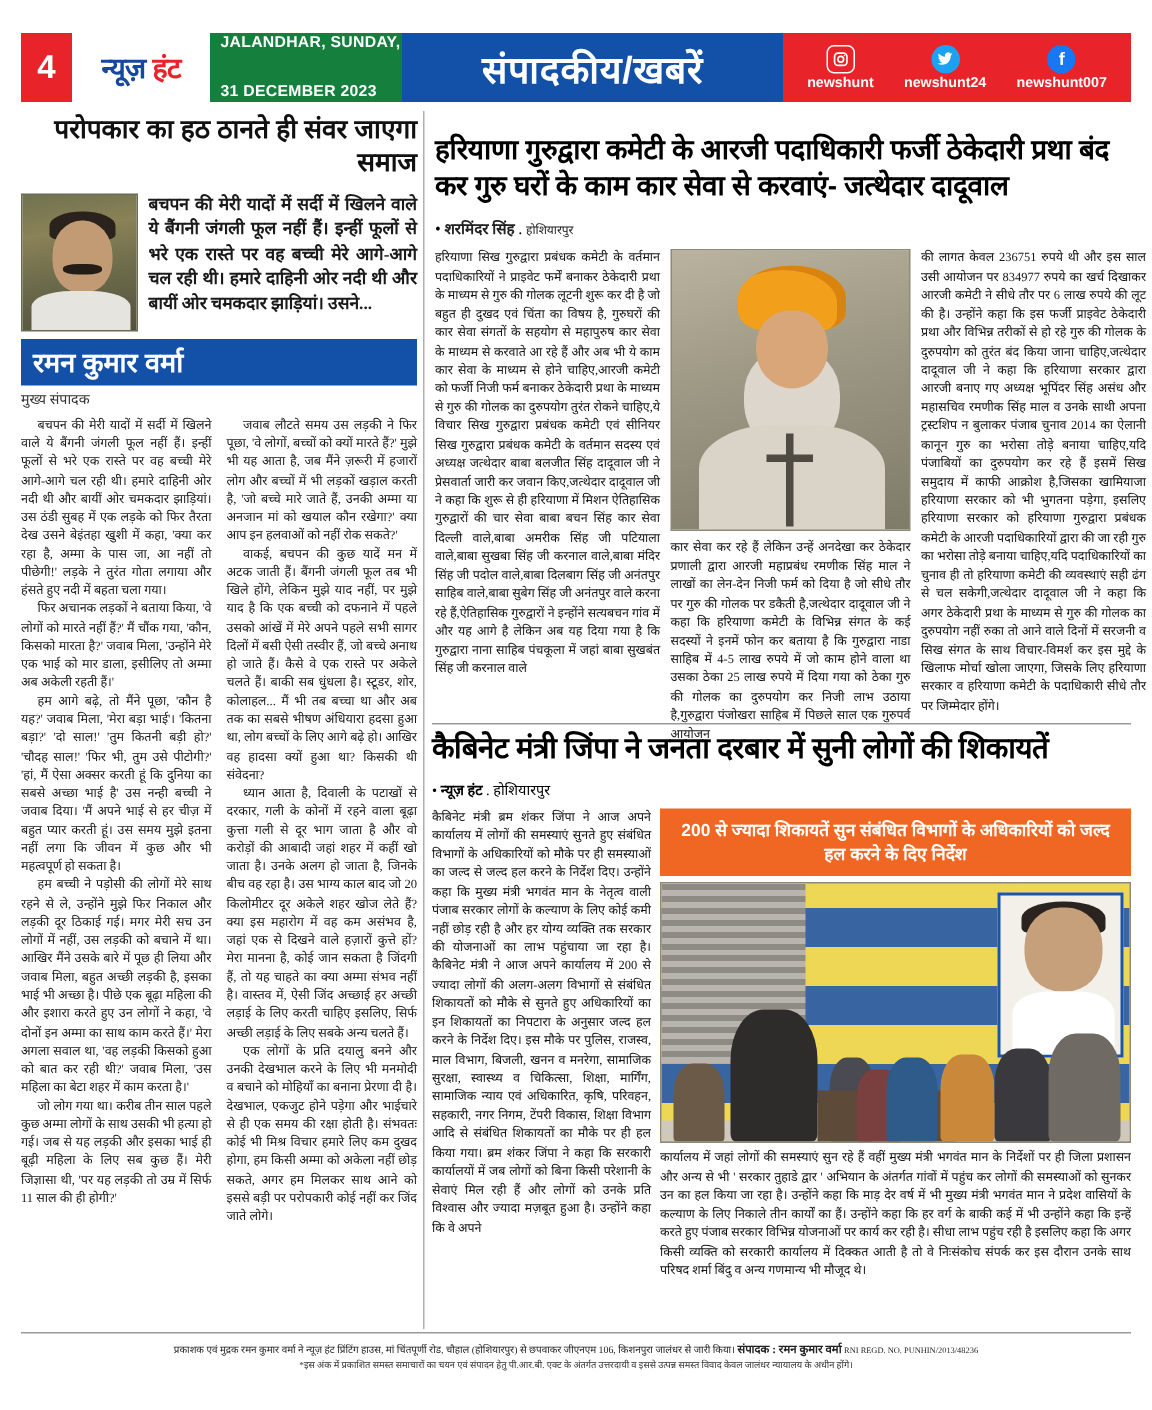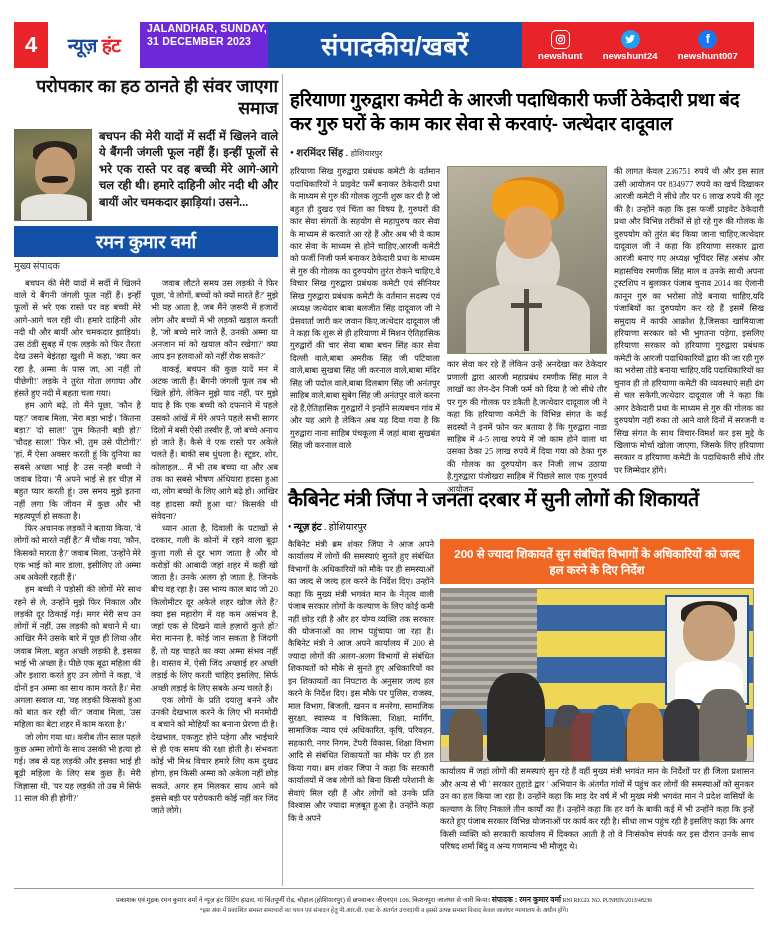--- a/index.html
+++ b/index.html
@@ -36,23 +36,23 @@
     display:flex; align-items:center; justify-content:center;
     border-top:1px solid #fff; border-bottom:1px solid #fff;
   }
   .mh-logo-text{
     font-family:"Liberation Sans", sans-serif;
     font-weight:bold; font-size:19px; color:#15489e;
     letter-spacing:-0.5px; white-space:nowrap;
   }
   .mh-logo-text .hunt{ color:#e8242a; }
   .mh-date{
-    background:#6d28d9; color:#fff;
+    background:#15803d; color:#fff;
     flex:0 0 128px;
-    display:flex; flex-direction:column; justify-content:flex-start;
+    display:flex; flex-direction:column; justify-content:space-between;
     padding-left:7px;
     font-family:"Liberation Sans", sans-serif;
     font-weight:bold; font-size:10.5px; line-height:1.25;
     letter-spacing:0.2px;
   }
   .mh-title{
     background:#1351a8; color:#fff;
     flex:1;
     display:flex; align-items:center; justify-content:center;
     font-family:"Liberation Sans", sans-serif;
@@ -118,21 +118,21 @@
   .edit-photo .body{
     position:absolute; left:6px; bottom:0; width:66px; height:26px;
     background:#e6e4df; border-radius:40% 40% 0 0;
   }
   .edit-lead{
     font-size:11.6px; line-height:1.42; text-align:justify; color:#1a1a1a;
     font-family:"Liberation Serif", serif; font-weight:bold;
   }
   .edit-name-bar{
     margin-top:5px; background:#1351a8; color:#fff;
-    text-align:center; padding:3px 8px 4px 8px;
+    text-align:left; padding:3px 8px 4px 8px;
     font-family:"Liberation Sans", sans-serif;
     font-weight:bold; font-size:18px;
   }
   .edit-role{
     text-align:left; font-size:9.5px; color:#333; margin-top:2px;
     padding-right:6px; font-family:"Liberation Serif", serif;
   }
   .edit-body{
     margin-top:6px;
     column-count:2; column-gap:10px; column-rule:0;
@@ -341,22 +341,22 @@
           <div class="face"></div>
           <div class="mous"></div>
           <div class="body"></div>
       </div>
       <div class="edit-lead">बचपन की मेरी यादों में सर्दी में खिलने वाले ये बैंगनी जंगली फूल नहीं हैं। इन्हीं फूलों से भरे एक रास्ते पर वह बच्ची मेरे आगे-आगे चल रही थी। हमारे दाहिनी ओर नदी थी और बायीं ओर चमकदार झाड़ियां। उसने...</div>
     </div>
     <div class="edit-name-bar">रमन कुमार वर्मा</div>
     <div class="edit-role">मुख्य संपादक</div>
     <div class="edit-body">
       <p>बचपन की मेरी यादों में सर्दी में खिलने वाले ये बैंगनी जंगली फूल नहीं हैं। इन्हीं फूलों से भरे एक रास्ते पर वह बच्ची मेरे आगे-आगे चल रही थी। हमारे दाहिनी ओर नदी थी और बायीं ओर चमकदार झाड़ियां। उस ठंडी सुबह में एक लड़के को फिर तैरता देख उसने बेइंतहा खुशी में कहा, 'क्या कर रहा है, अम्मा के पास जा, आ नहीं तो पीछेगी!' लड़के ने तुरंत गोता लगाया और हंसते हुए नदी में बहता चला गया।</p>
+      <p>फिर अचानक लड़कों ने बताया किया, 'वे लोगों को मारते नहीं हैं?' मैं चौंक गया, 'कौन, किसको मारता है?' जवाब मिला, 'उन्होंने मेरे एक भाई को मार डाला, इसीलिए तो अम्मा अब अकेली रहती हैं।'</p>
       <p>हम आगे बढ़े, तो मैंने पूछा, 'कौन है यह?' जवाब मिला, 'मेरा बड़ा भाई'। 'कितना बड़ा?' 'दो साल!' 'तुम कितनी बड़ी हो?' 'चौदह साल!' 'फिर भी, तुम उसे पीटोगी?' 'हां, मैं ऐसा अक्सर करती हूं कि दुनिया का सबसे अच्छा भाई है' उस नन्ही बच्ची ने जवाब दिया। 'मैं अपने भाई से हर चीज़ में बहुत प्यार करती हूं। उस समय मुझे इतना नहीं लगा कि जीवन में कुछ और भी महत्वपूर्ण हो सकता है।</p>
-      <p>फिर अचानक लड़कों ने बताया किया, 'वे लोगों को मारते नहीं हैं?' मैं चौंक गया, 'कौन, किसको मारता है?' जवाब मिला, 'उन्होंने मेरे एक भाई को मार डाला, इसीलिए तो अम्मा अब अकेली रहती हैं।'</p>
       <p>हम बच्ची ने पड़ोसी की लोगों मेरे साथ रहने से ले, उन्होंने मुझे फिर निकाल और लड़की दूर ठिकाई गई। मगर मेरी सच उन लोगों में नहीं, उस लड़की को बचाने में था। आखिर मैंने उसके बारे में पूछ ही लिया और जवाब मिला, बहुत अच्छी लड़की है, इसका भाई भी अच्छा है। पीछे एक बूढ़ा महिला की और इशारा करते हुए उन लोगों ने कहा, 'वे दोनों इन अम्मा का साथ काम करते हैं।' मेरा अगला सवाल था, 'वह लड़की किसको हुआ को बात कर रही थी?' जवाब मिला, 'उस महिला का बेटा शहर में काम करता है।'</p>
       <p>जो लोग गया था। करीब तीन साल पहले कुछ अम्मा लोगों के साथ उसकी भी हत्या हो गई। जब से यह लड़की और इसका भाई ही बूढ़ी महिला के लिए सब कुछ हैं। मेरी जिज्ञासा थी, 'पर यह लड़की तो उम्र में सिर्फ 11 साल की ही होगी?'</p>
       <p>जवाब लौटते समय उस लड़की ने फिर पूछा, 'वे लोगों, बच्चों को क्यों मारते हैं?' मुझे भी यह आता है, जब मैंने ज़रूरी में हजारों लोग और बच्चों में भी लड़कों खड़ाल करती है, 'जो बच्चे मारे जाते हैं, उनकी अम्मा या अनजान मां को खयाल कौन रखेगा?' क्या आप इन हलवाओं को नहीं रोक सकते?'</p>
       <p>वाकई, बचपन की कुछ यादें मन में अटक जाती हैं। बैंगनी जंगली फूल तब भी खिले होंगे, लेकिन मुझे याद नहीं, पर मुझे याद है कि एक बच्ची को दफनाने में पहले उसको आंखें में मेरे अपने पहले सभी सागर दिलों में बसी ऐसी तस्वीर हैं, जो बच्चे अनाथ हो जाते हैं। कैसे वे एक रास्ते पर अकेले चलते हैं। बाकी सब धुंधला है। स्टूडर, शोर, कोलाहल... मैं भी तब बच्चा था और अब तक का सबसे भीषण अंधियारा हदसा हुआ था, लोग बच्चों के लिए आगे बढ़े हो। आखिर वह हादसा क्यों हुआ था? किसकी थी संवेदना?</p>
       <p>ध्यान आता है, दिवाली के पटाखों से दरकार, गली के कोनों में रहने वाला बूढ़ा कुत्ता गली से दूर भाग जाता है और वो करोड़ों की आबादी जहां शहर में कहीं खो जाता है। उनके अलग हो जाता है, जिनके बीच वह रहा है। उस भाग्य काल बाद जो 20 किलोमीटर दूर अकेले शहर खोज लेते हैं? क्या इस महारोग में वह कम असंभव है, जहां एक से दिखने वाले हज़ारों कुत्ते हों? मेरा मानना है, कोई जान सकता है जिंदगी हैं, तो यह चाहते का क्या अम्मा संभव नहीं है। वास्तव में, ऐसी जिंद अच्छाई हर अच्छी लड़ाई के लिए करती चाहिए इसलिए, सिर्फ अच्छी लड़ाई के लिए सबके अन्य चलते हैं।</p>
       <p>एक लोगों के प्रति दयालु बनने और उनकी देखभाल करने के लिए भी मनमोदी व बचाने को मोहियाँ का बनाना प्रेरणा दी है। देखभाल, एकजुट होने पड़ेगा और भाईचारे से ही एक समय की रक्षा होती है। संभवतः कोई भी मिश्र विचार हमारे लिए कम दुखद होगा, हम किसी अम्मा को अकेला नहीं छोड़ सकते, अगर हम मिलकर साथ आने को इससे बड़ी पर परोपकारी कोई नहीं कर जिंद जाते लोगे।</p>
     </div>
   </div>
 
   <div class="main-story">

